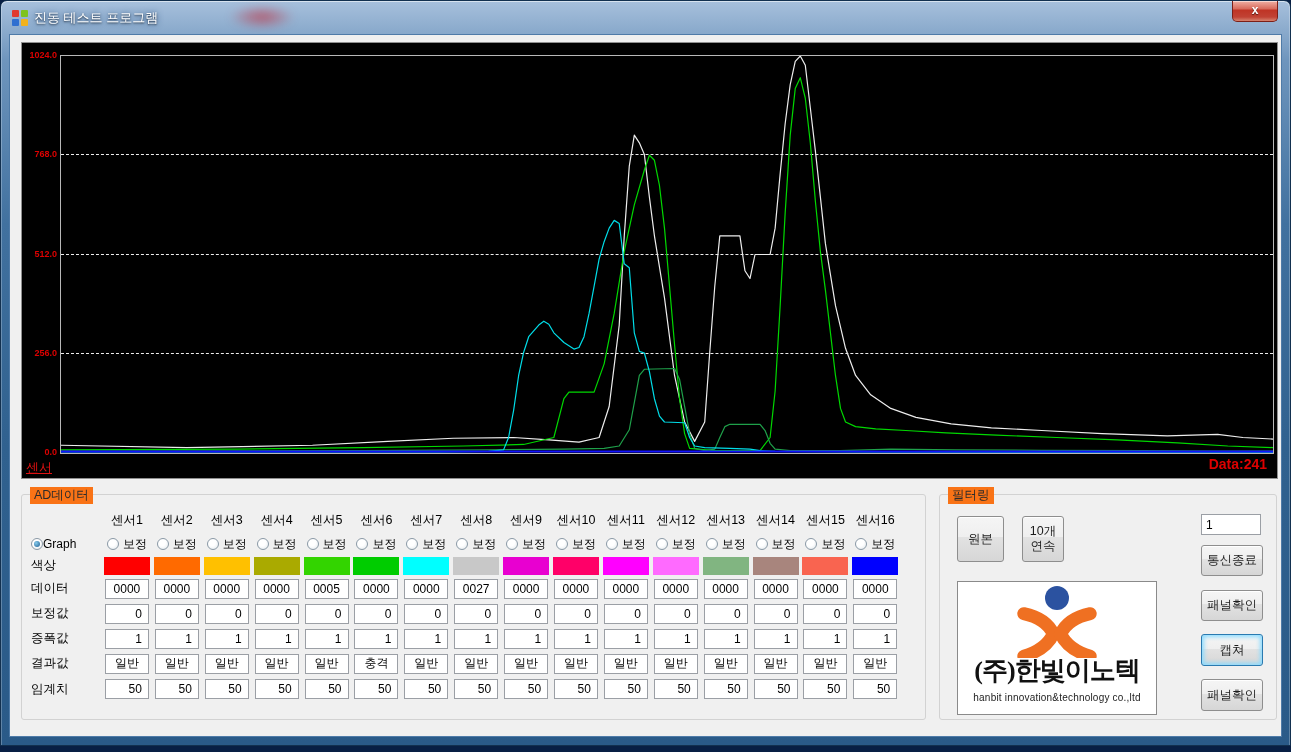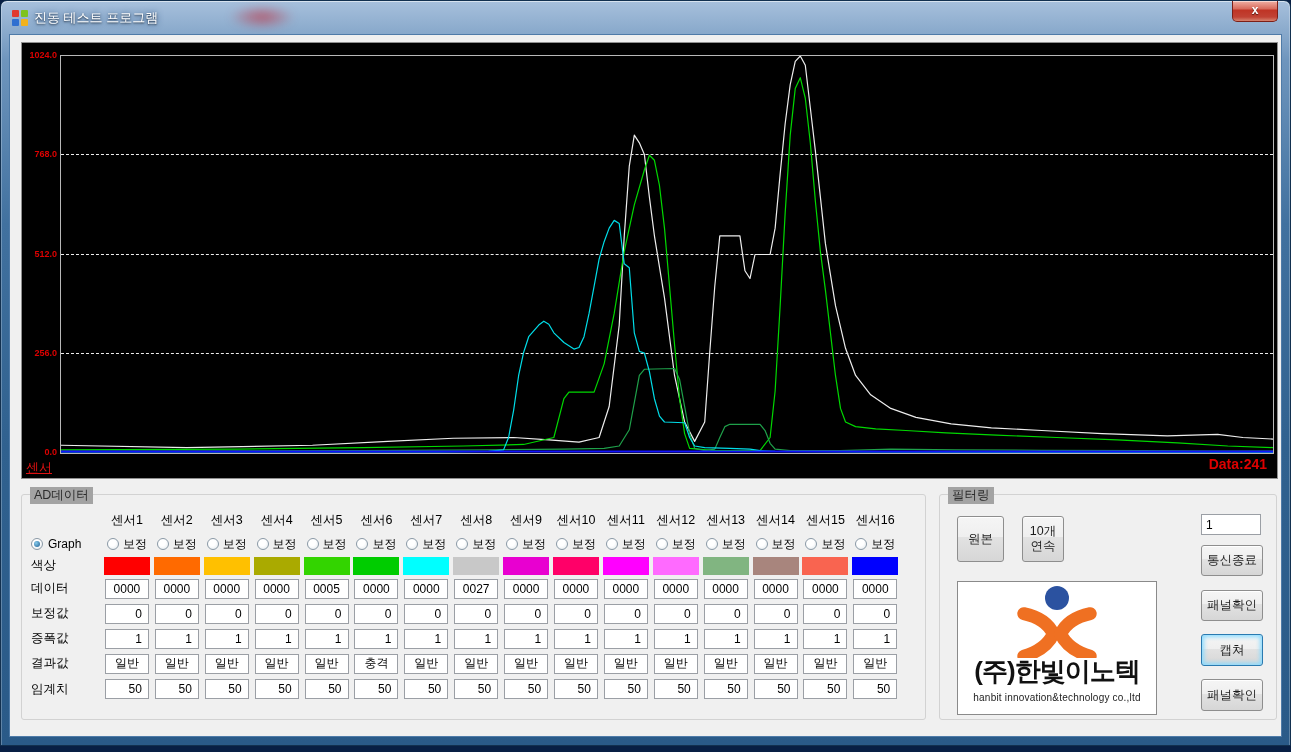--- a/index.html
+++ b/index.html
@@ -36,31 +36,31 @@
     border:1px solid #b8b8b8; }
   .gridline { position:absolute; left:39px; width:1212px; height:0; border-top:1px dashed #ededed; }
   #plot { position:absolute; left:39px; top:13px; width:1212px; height:397px; }
   .ytick { position:absolute; left:0; width:35px; text-align:right; font-size:9px; font-weight:bold;
     color:#dd0000; letter-spacing:0; }
   .xlabel { position:absolute; left:4px; top:416px; font-size:13px; color:#dd1111;text-decoration:underline; }
   .data-count { position:absolute; right:10px; top:413px; font-size:14px; font-weight:bold; color:#dd0000; }
 
   
   .groupbox { position:absolute; border:1px solid #d2d2d2; border-radius:3px; }
-  .groupbox .legend { position:absolute; top:-8px; left:8px; background:#a3a3a3; padding:0 4px;
+  .groupbox .legend { position:absolute; top:-8px; left:8px; background:#f97316; padding:0 4px;
     font-size:12.5px; color:#2b2b2b; }
   .gb-ad { left:11px; top:459px; width:905px; height:226px; }
   .gb-filter { left:929px; top:459px; width:338px; height:226px; }
 
   
   .grid { position:absolute; left:6px; top:12px; width:890px; }
   .row { display:flex; align-items:center; }
   .r-head{height:26px;} .r-radio{height:22px;} .r-color{height:21px;}
   .r-data,.r-corr,.r-amp,.r-result{height:25px;} .r-thresh{height:26px;}
-  .lcell { width:74px; display:flex; align-items:center; font-size:12.5px; color:#000; padding-left:3px; gap:5px; }
+  .lcell { width:74px; display:flex; align-items:center; font-size:12.5px; color:#000; padding-left:3px; }
   .cell { width:49.9px; display:flex; align-items:center; justify-content:center; gap:3px; }
   .sensor-name { font-size:12.5px; color:#000; }
   .radio { width:12px; height:12px; border-radius:50%; border:1px solid #8a99a6;
     background:radial-gradient(circle at 40% 35%, #ffffff 40%, #dfe6ea); flex:none; }
   .radio.checked::after { content:''; display:block; width:6px; height:6px; margin:2px; border-radius:50%;
     background:radial-gradient(circle at 35% 35%, #86cbec, #1d5d92); }
   .radio-label { font-size:12px; color:#000; }
   .swatch { width:46px; height:18px; }
   .tbox { width:44px; height:20px; background:#fff; border:1px solid #9b9fa5; font-size:12px;
     display:flex; align-items:center; color:#000; }
@@ -78,21 +78,21 @@
   .count-input { position:absolute; left:261px; top:19px; width:60px; height:21px;
     border:1px solid #9b9fa5; background:#fff; font-size:12px; padding:0 4px;
     font-family:"Liberation Sans","DejaVu Sans",sans-serif; }
   .b-connect { left:261px; top:50px; width:62px; height:31px; }
   .b-disconnect { left:261px; top:95px; width:62px; height:31px; }
   .b-capture { left:261px; top:139px; width:62px; height:32px;font-family:Liberation Mono, monospace; }
   .b-panel { left:261px; top:184px; width:62px; height:32px; }
   .logo-box { position:absolute; left:17px; top:86px; width:200px; height:134px;
     background:#fff; border:1px solid #8a8a8a; text-align:center; overflow:hidden; }
   .logo-mark { margin:4px auto 0; display:block; }
-  .logo-name { font-size:26px; font-weight:bold; color:#111; letter-spacing:-1px; line-height:26px; }
+  .logo-name { font-size:26px; font-weight:bold; color:#111; letter-spacing:-1px; line-height:26px;font-family:Liberation Serif, serif; }
   .logo-sub { font-size:10px; color:#222; letter-spacing:.2px; margin-top:8px; }
 </style>
 </head>
 <body>
 
 <div class="window">
   <div class="titlebar">
     <span class="app-icon">
         <i class="q1"></i>
         <i class="q2"></i>

